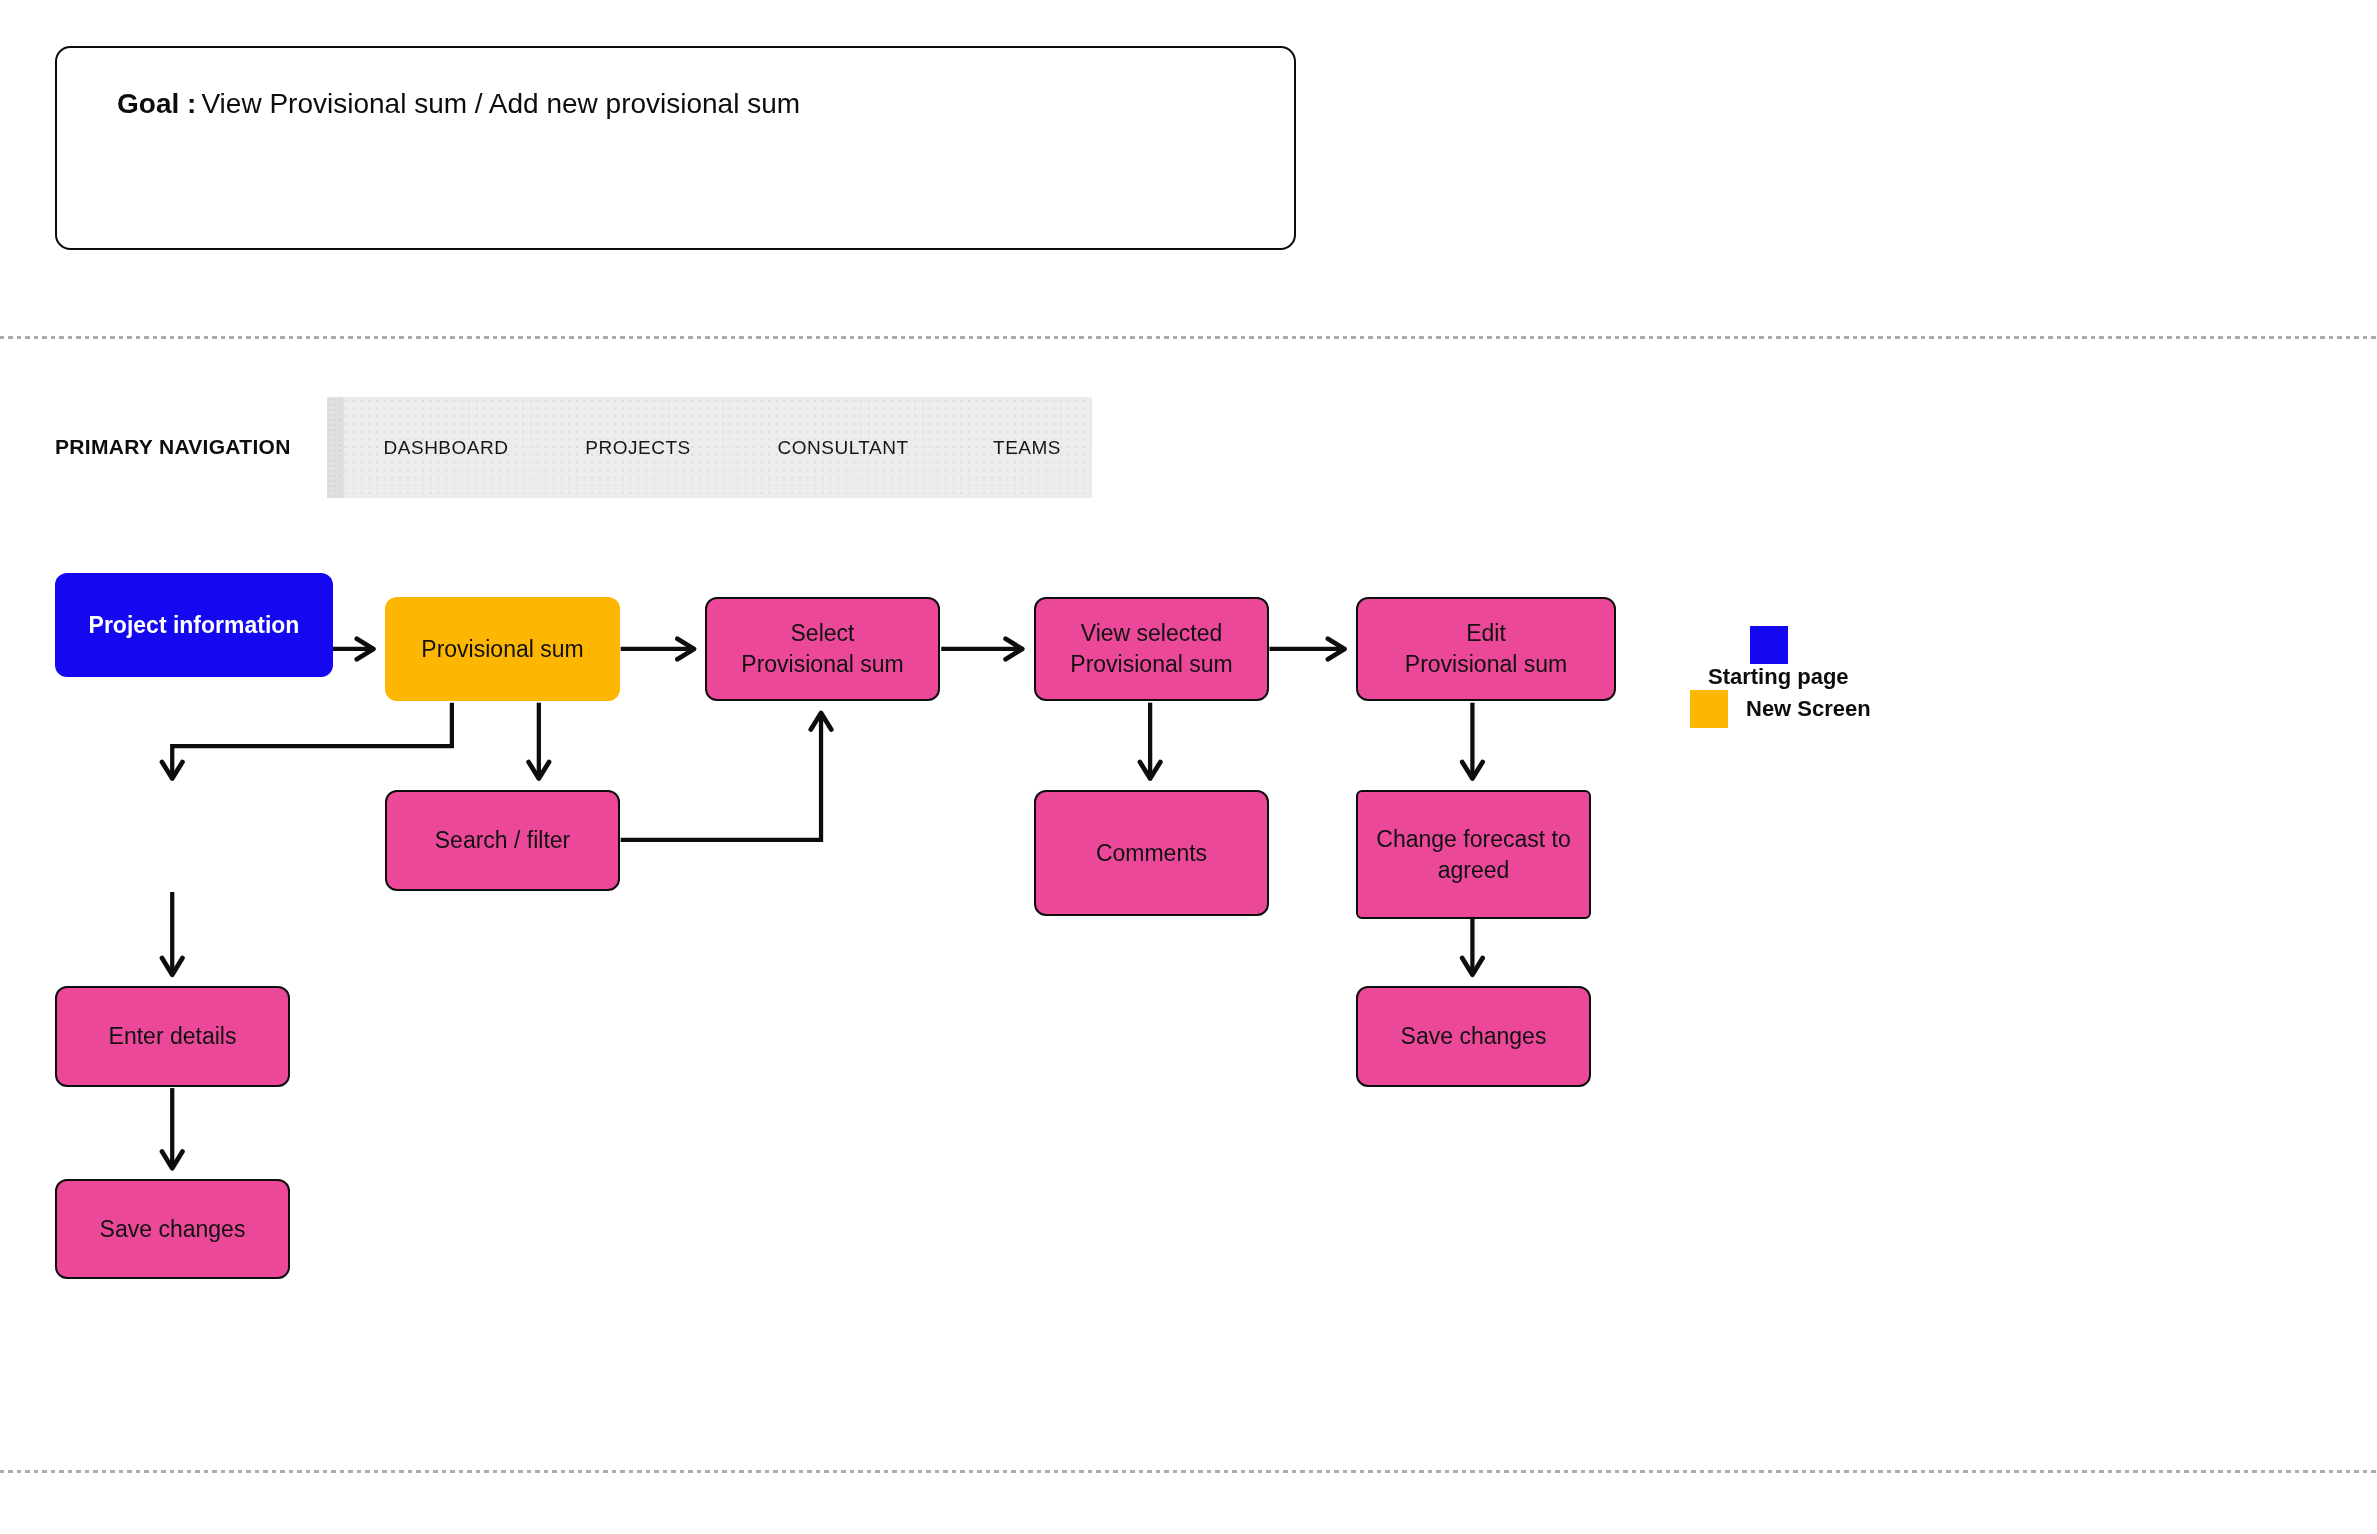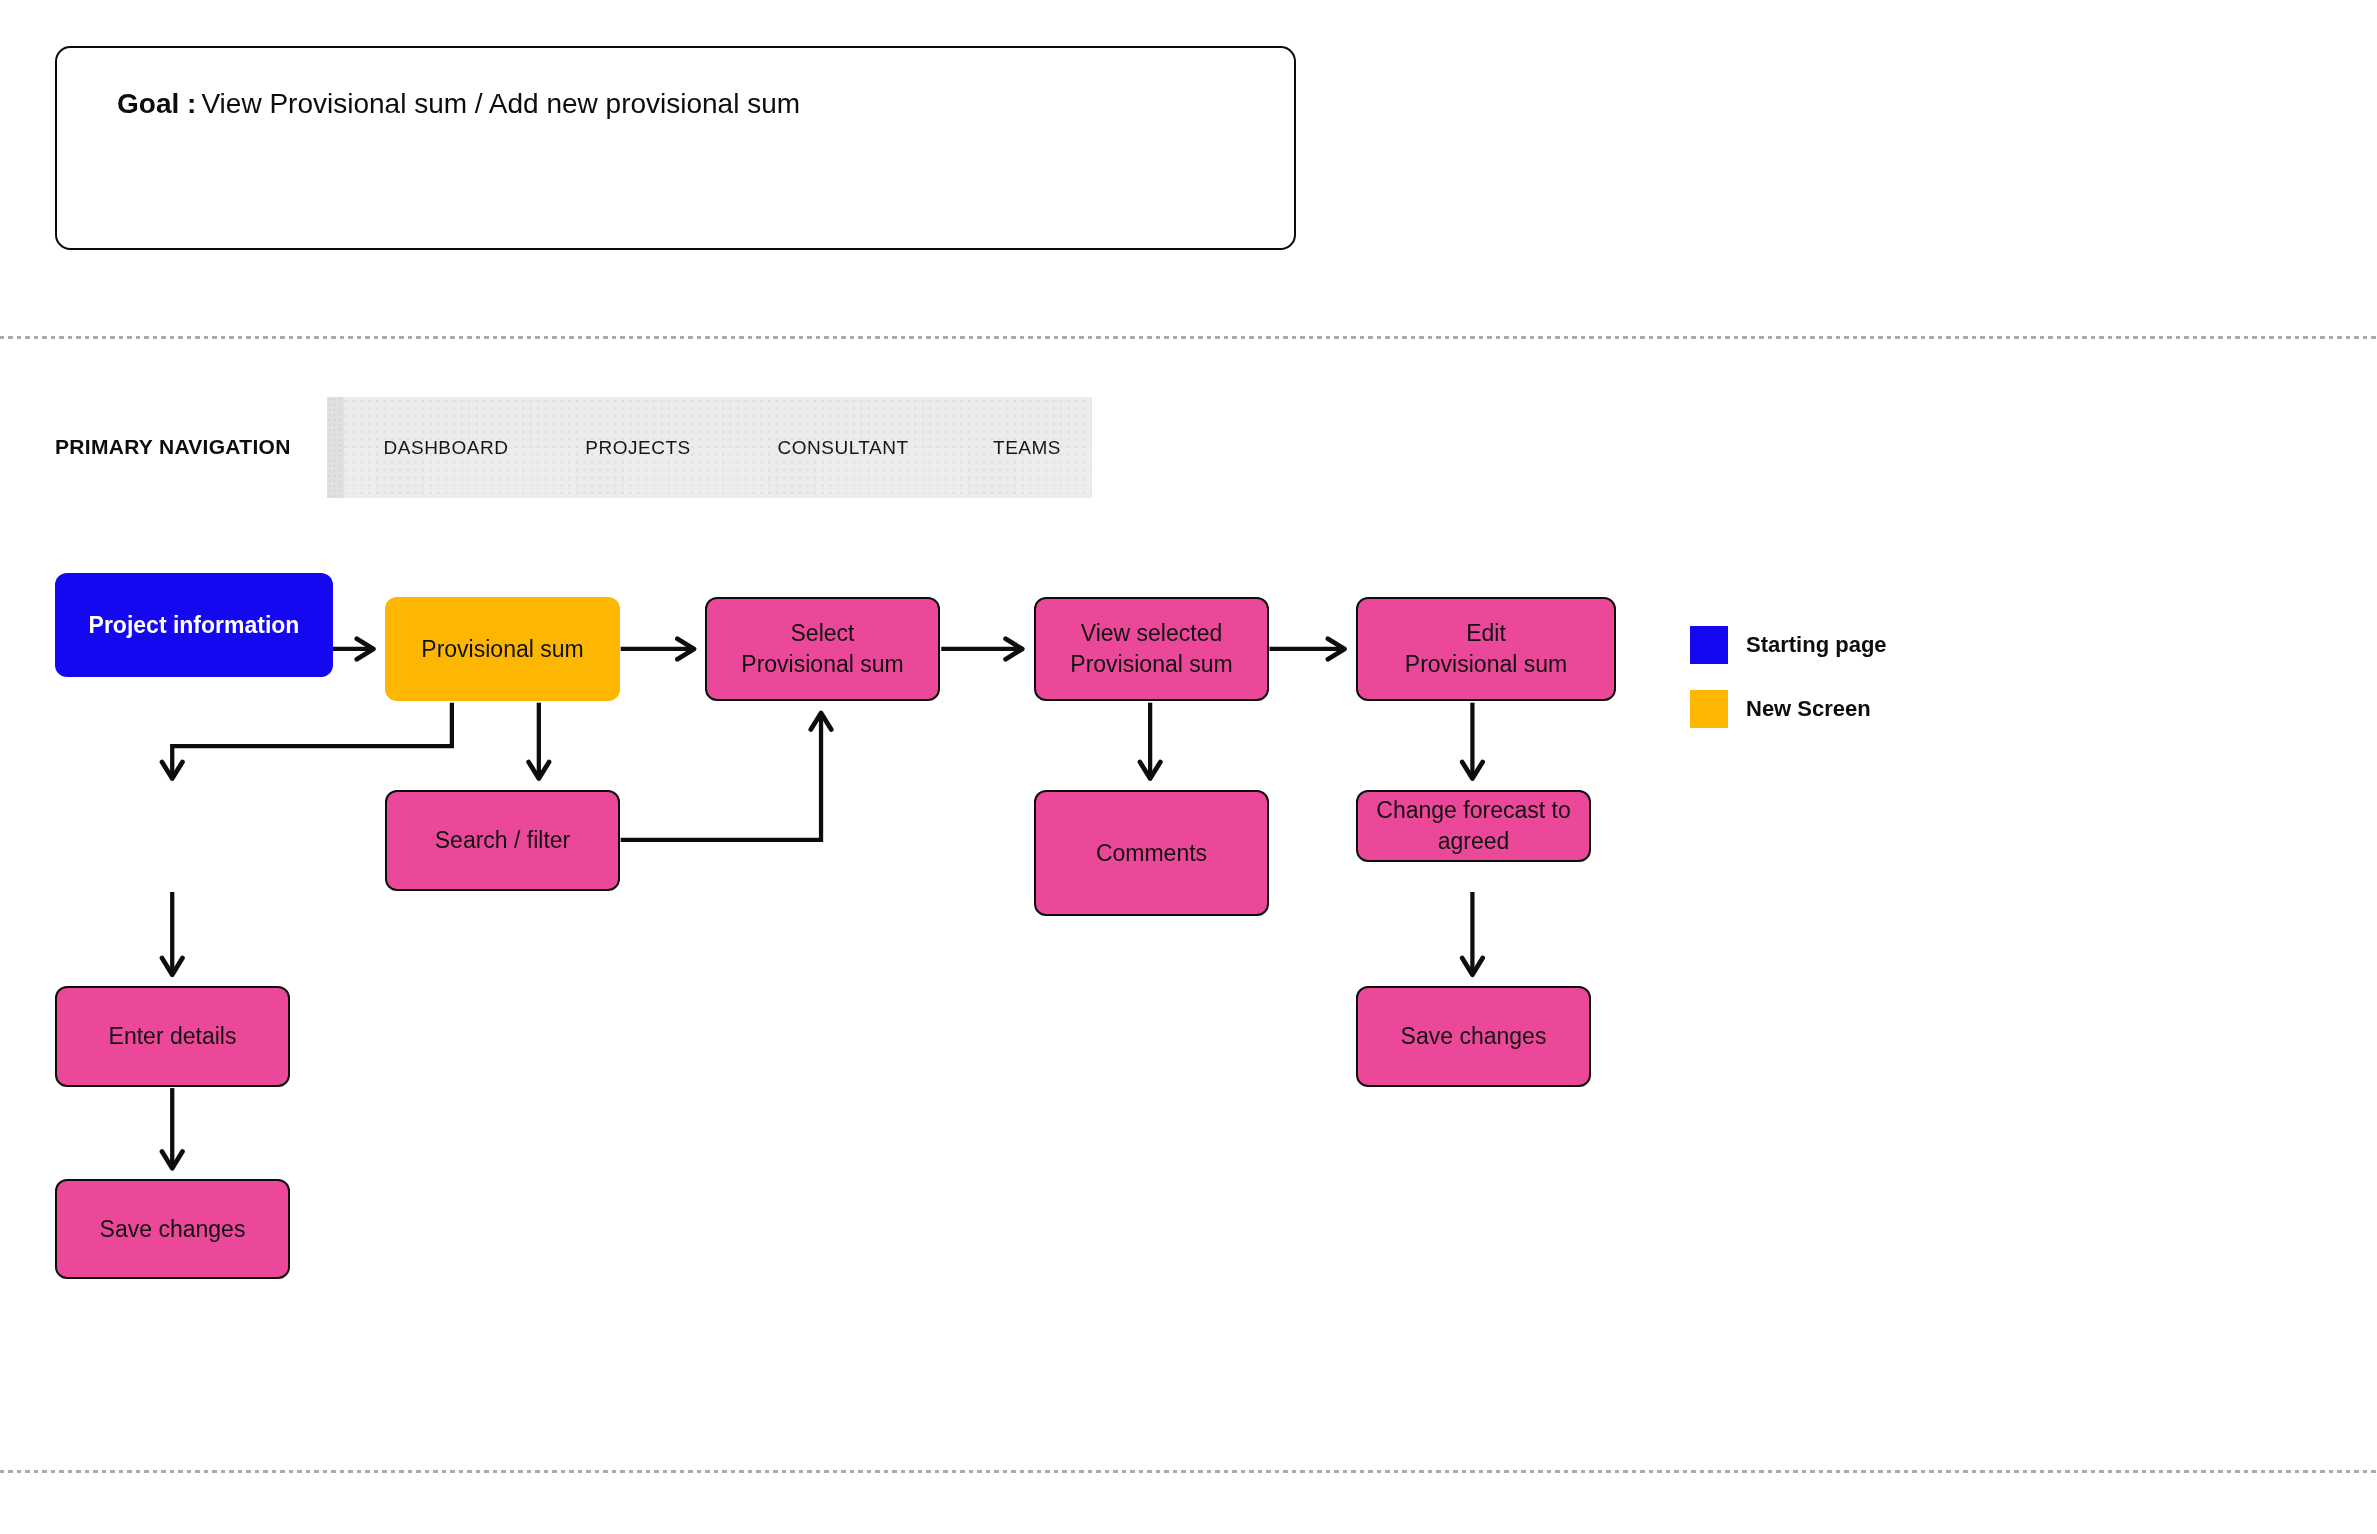--- a/index.html
+++ b/index.html
@@ -65,33 +65,33 @@
   .fbox.newscreen { color:#111; font-weight:400; }
 
   .b-project   { left:55px;   top:573px;  width:278px; height:104px; }
   .b-provsum   { left:385px;  top:597px;  width:235px; height:104px; }
   .b-select    { left:705px;  top:597px;  width:235px; height:104px; }
   .b-viewsel   { left:1034px; top:597px;  width:235px; height:104px; }
   .b-edit      { left:1356px; top:597px;  width:260px; height:104px; }
   .b-addprov   { left:55px;   top:790px;  width:235px; height:101px; }
   .b-search    { left:385px;  top:790px;  width:235px; height:101px; }
   .b-comments  { left:1034px; top:790px;  width:235px; height:126px; }
-  .b-forecast  { left:1356px; top:790px;  width:235px; height:72px; }
+  .b-forecast  { left:1356px; top:790px;  width:235px; height:129px;border-radius:6px; }
   .b-enter     { left:55px;   top:986px; width:235px; height:101px; }
   .b-saver     { left:1356px; top:986px; width:235px; height:101px; }
   .b-savel     { left:55px;   top:1179px; width:235px; height:100px; }
 
   
   svg.connectors { position:absolute; left:0; top:0; width:2377px; height:1535px; pointer-events:none; }
   svg.connectors .conn { stroke:#0d0d0d; stroke-width:5; fill:none; stroke-linejoin:miter; }
 
   
   .legend { position:absolute; left:1690px; top:626px; }
   .legend-row { position:absolute; left:0; display:flex; align-items:center; }
-  .legend-row.r0 { top:0; }
+  .legend-row.r0 { top:0;flex-direction:column; }
   .legend-row.r1 { top:64px; }
   .legend-swatch { width:38px; height:38px; flex:0 0 38px; }
   .legend-label { margin-left:18px; font-size:22px; font-weight:700; color:#0d0d0d; white-space:nowrap; }
 </style>
 </head>
 <body>
 
 <div id="canvas">
 
   <div class="goal-box">

